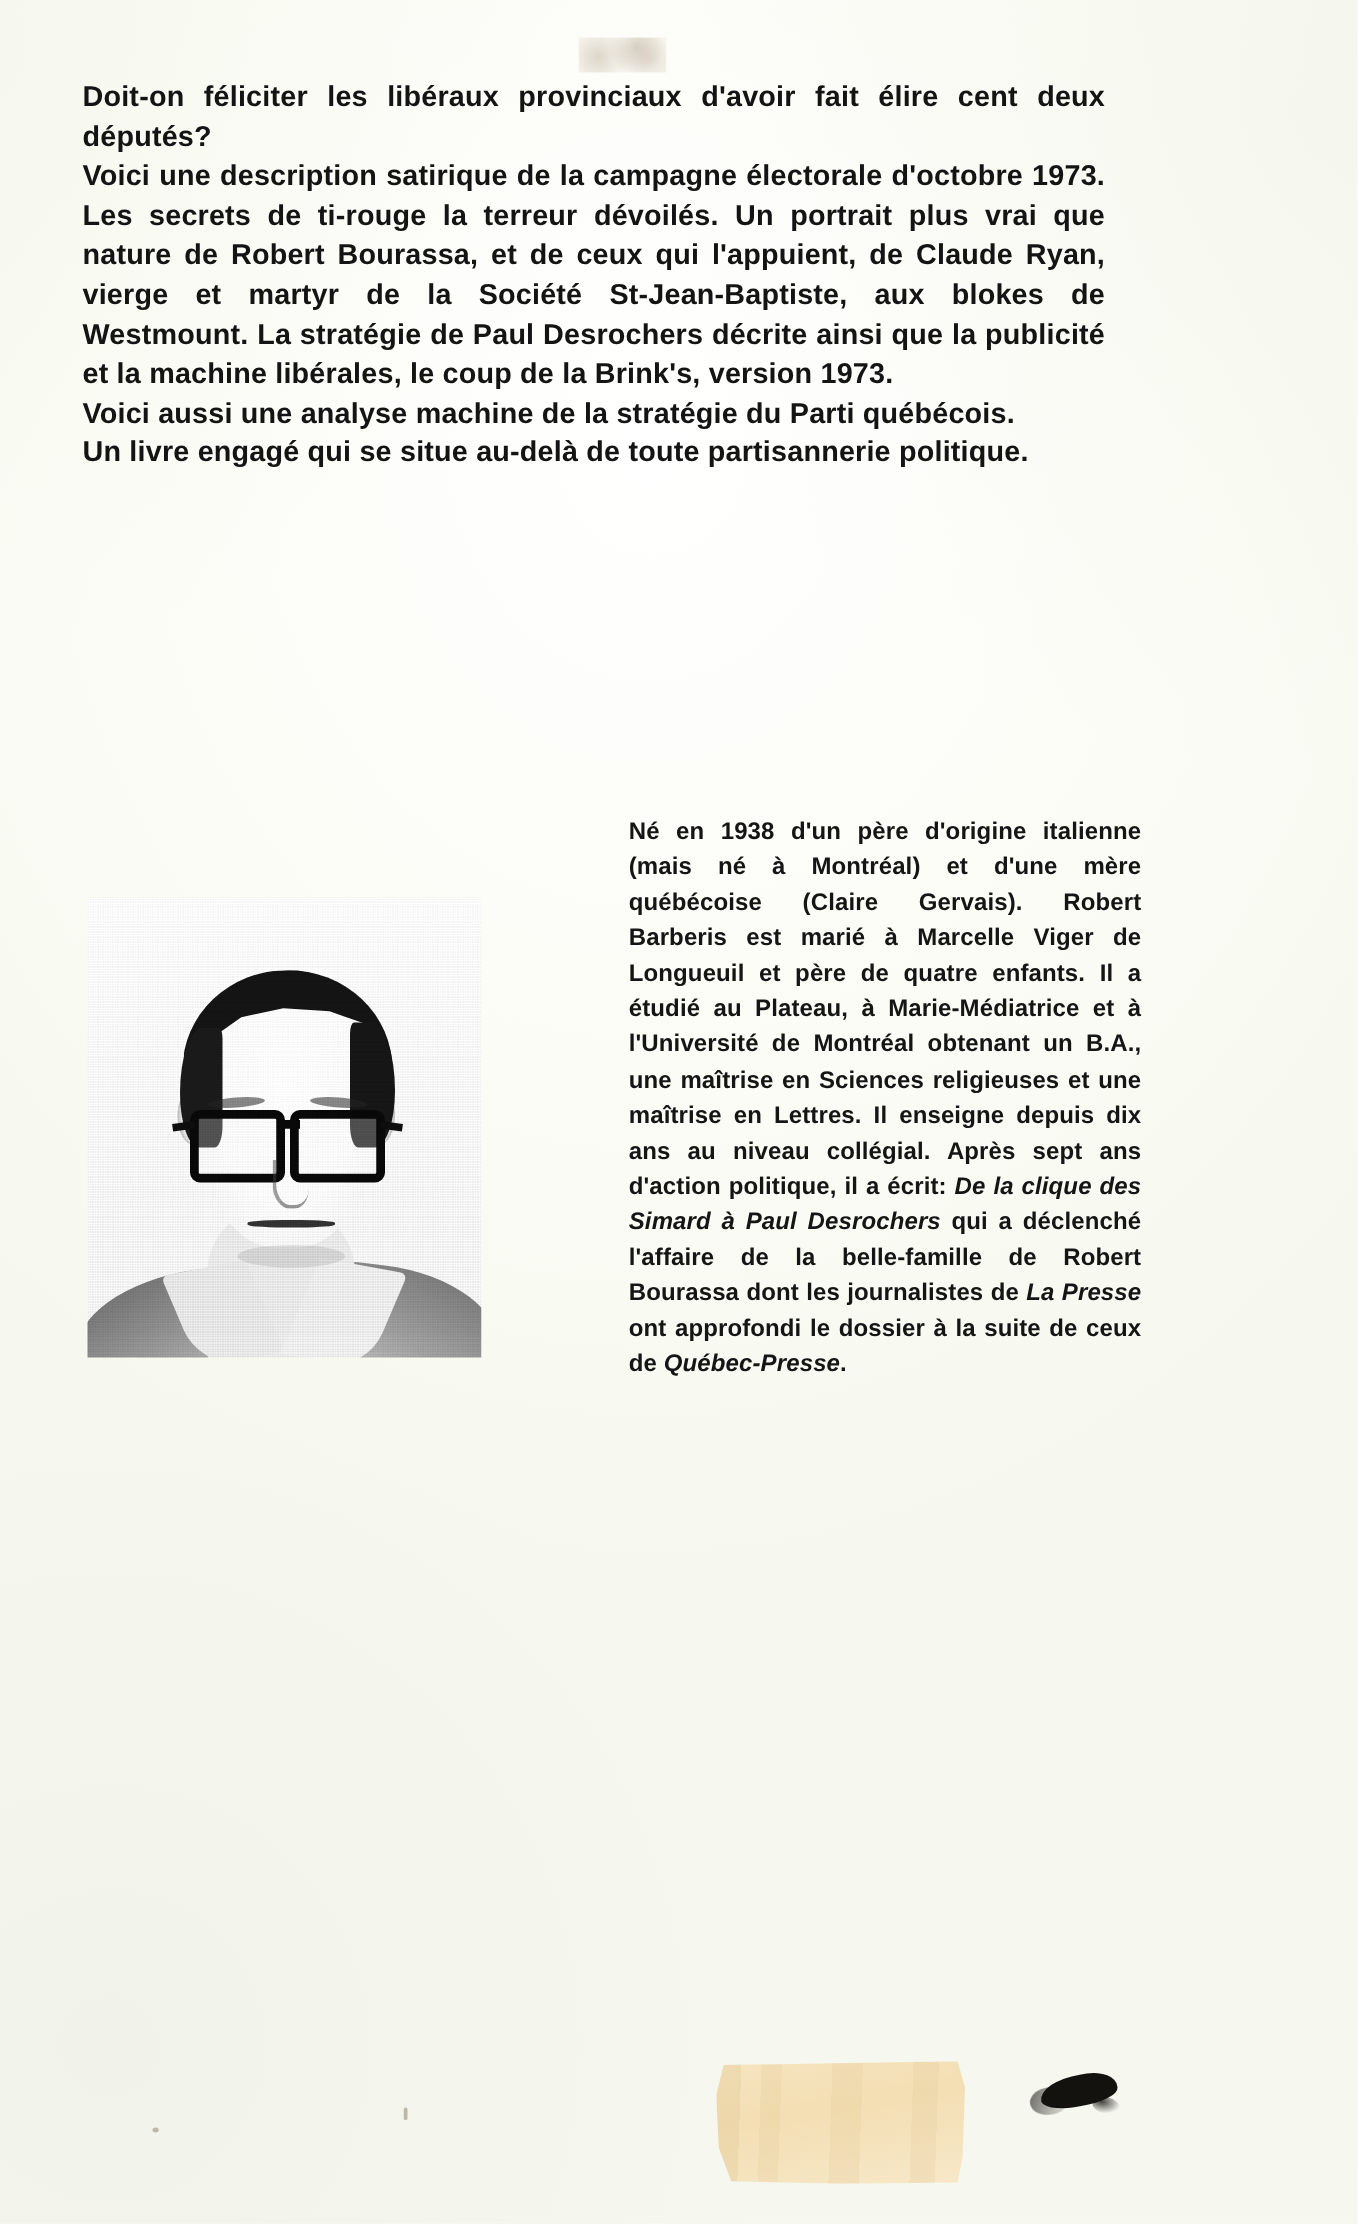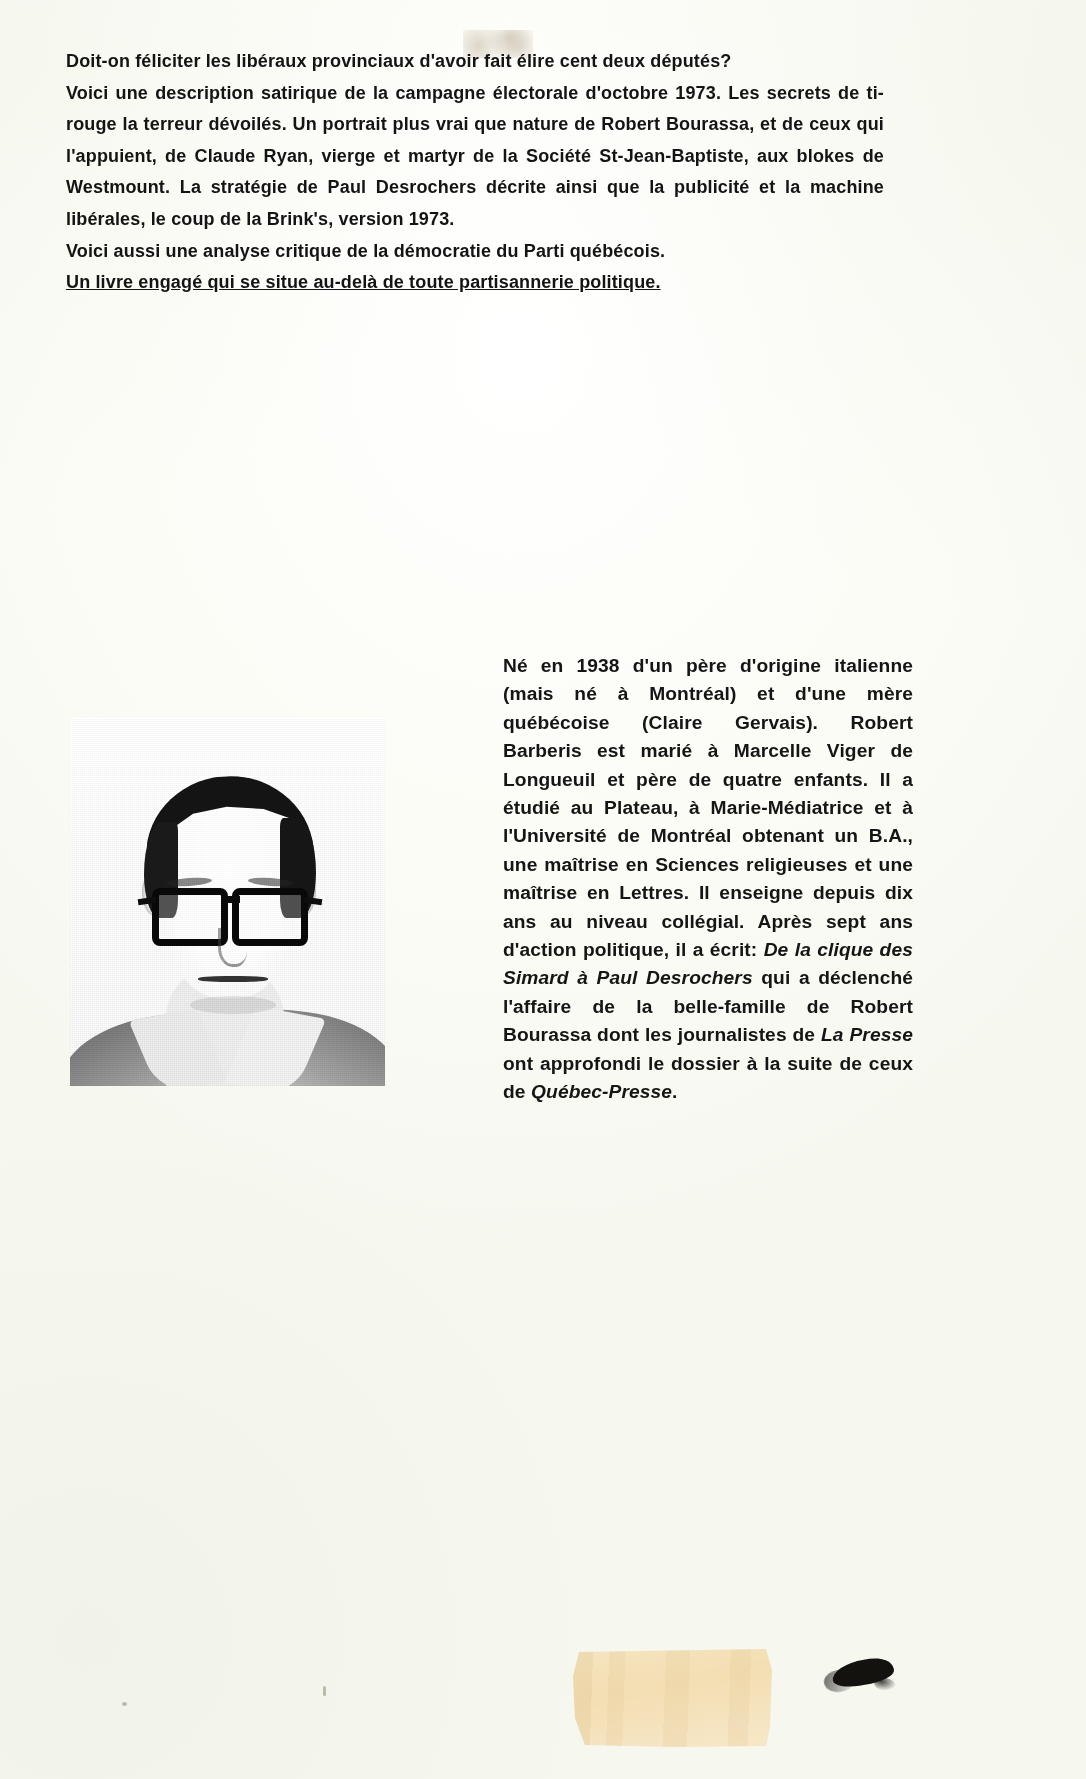--- a/index.html
+++ b/index.html
@@ -38,38 +38,37 @@
 
   .sheet {
     position: absolute;
     inset: 0;
   }
 
   
   .blurb {
     position: absolute;
     left: 66px;
-    top: 46px;
+    top: 62px;
     width: 818px;
-    font-size: 18px;
+    font-size: 23px;
     line-height: 31.6px;
     font-weight: bold;
     text-align: justify;
     letter-spacing: 0.15px;
     color: #141414;
     -webkit-font-smoothing: none;
   }
   .blurb p {
     margin: 0;
     text-align: justify;
     text-justify: inter-word;
   }
   .blurb p:last-child {
     text-align: left;
-    text-decoration: underline;
   }
   
   .blurb p::after {
     content: "";
     display: inline-block;
     width: 100%;
   }
   .blurb p.noafter::after { display: none; }
 
   
@@ -297,21 +296,21 @@
 
 <div class="paper"></div>
 
 <div class="sheet">
 
   <div class="smudge-top"></div>
 
   <div class="blurb">
     <p class="noafter">Doit-on féliciter les libéraux provinciaux d'avoir fait élire cent deux députés?</p>
     <p class="noafter">Voici une description satirique de la campagne électorale d'octobre 1973. Les secrets de ti-rouge la terreur dévoilés. Un portrait plus vrai que nature de Robert Bourassa, et de ceux qui l'appuient, de Claude Ryan, vierge et martyr de la Société St-Jean-Baptiste, aux blokes de Westmount. La stratégie de Paul Desrochers décrite ainsi que la publicité et la machine libérales, le coup de la Brink's, version 1973.</p>
-    <p class="noafter">Voici aussi une analyse critique de la démocratie du Parti québécois.</p>
+    <p class="noafter">Voici aussi une analyse machine de la stratégie du Parti québécois.</p>
     <p class="noafter">Un livre engagé qui se situe au-delà de toute partisannerie politique.</p>
   </div>
 
   <div class="photo-wrap">
     <div class="photo">
       <div class="ph-bg"></div>
       <div class="ph-shoulder-l"></div>
       <div class="ph-shoulder-r"></div>
       <div class="ph-neck"></div>
       <div class="ph-collar-l"></div>

